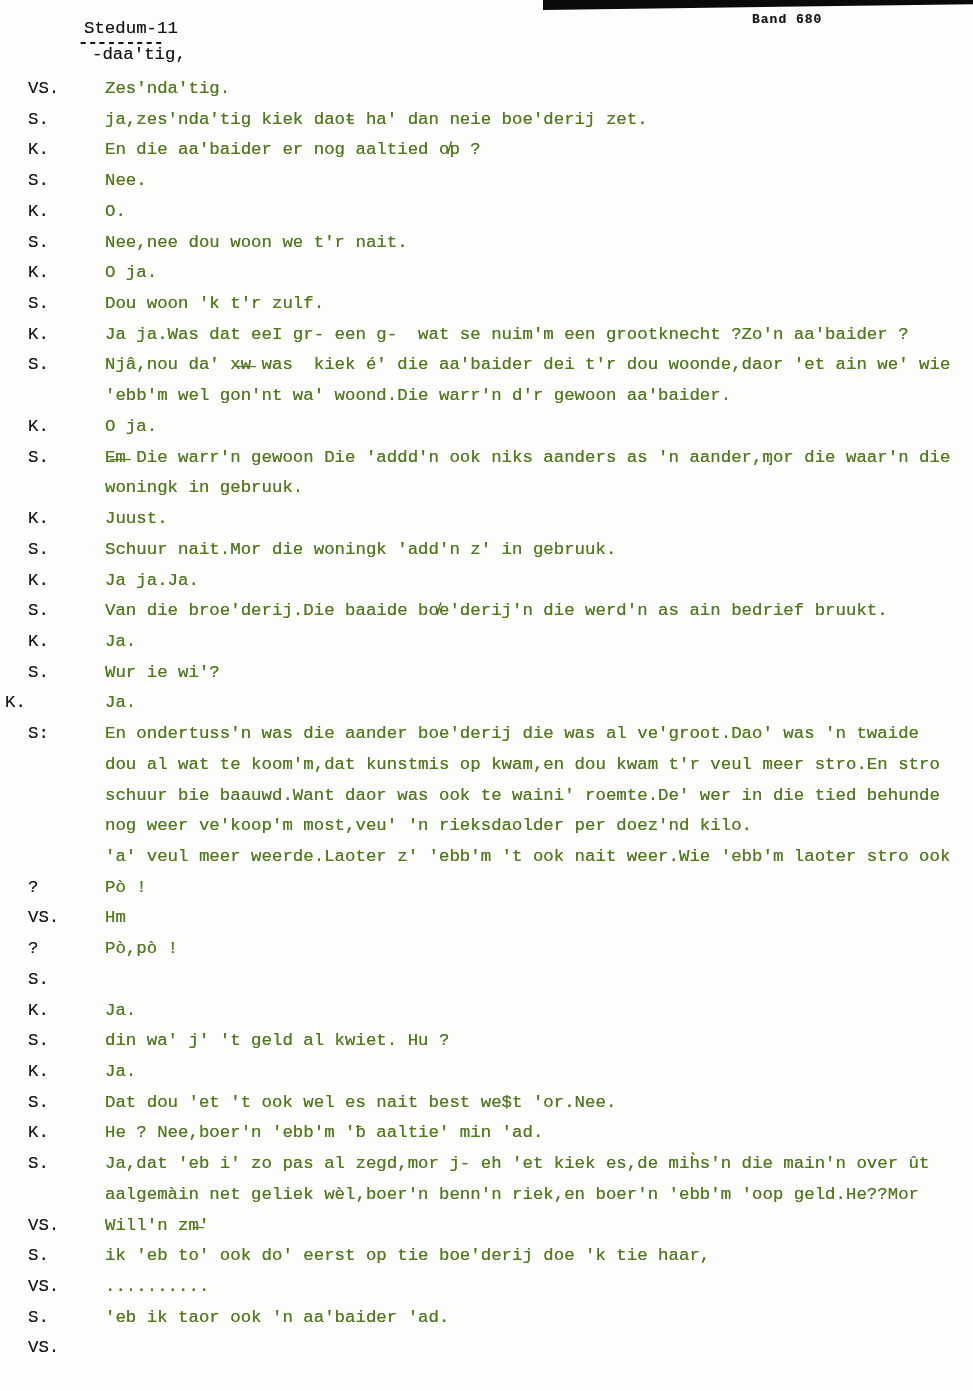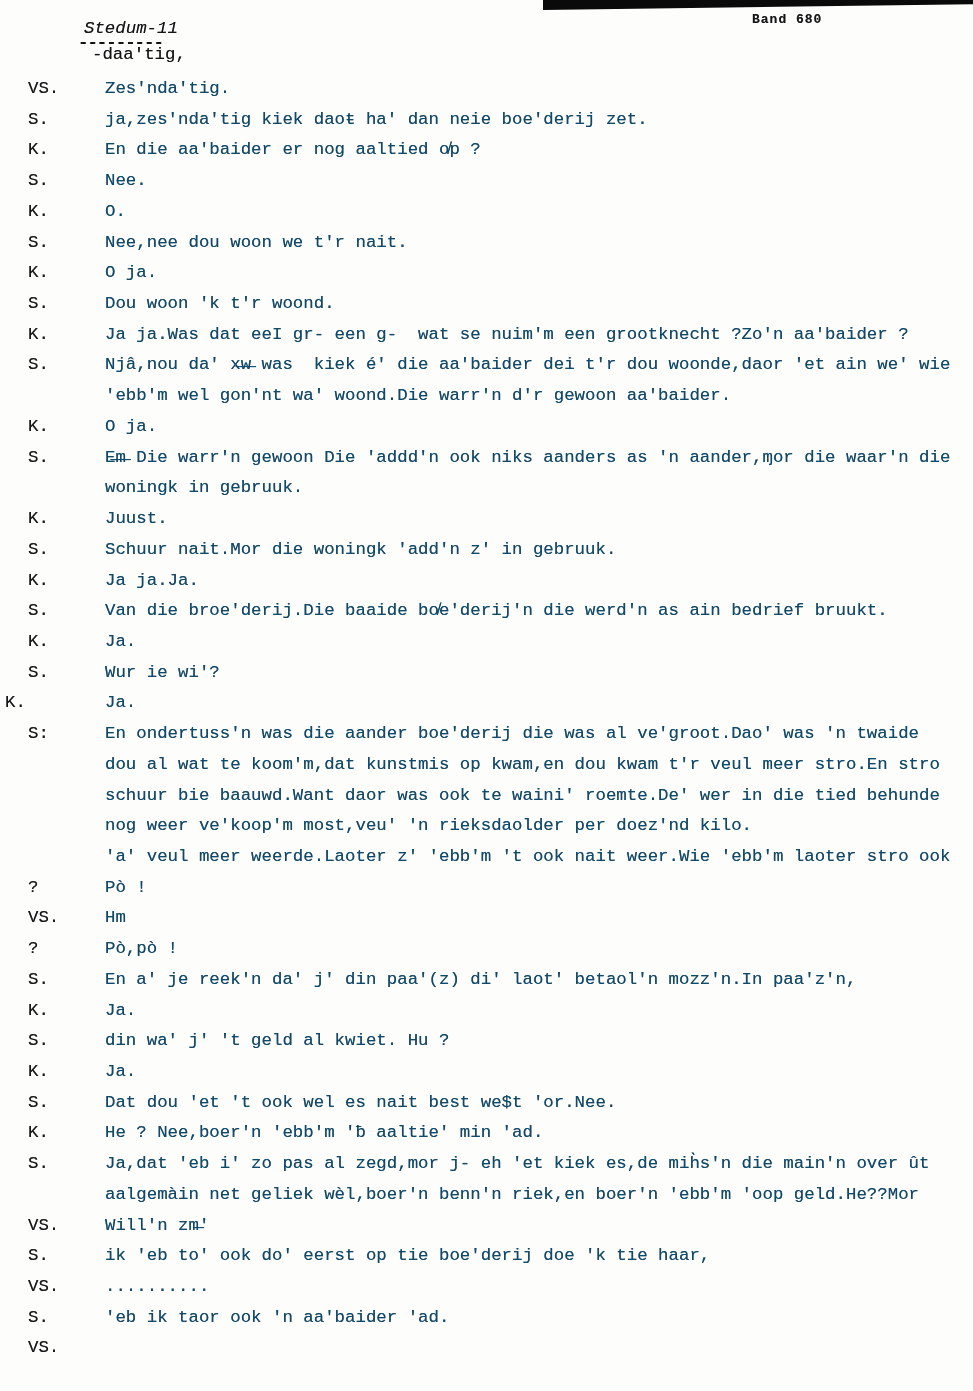--- a/index.html
+++ b/index.html
@@ -15,21 +15,21 @@
     position:absolute;top:0;left:543px;width:430px;height:11px;
     background:#0a0a0a;
     clip-path:polygon(0 0,100% 0,100% 38%,55% 62%,0 92%);
   }
   .band-label{
     position:absolute;top:12px;left:752px;
     font-size:13px;letter-spacing:1px;color:#161616;font-weight:bold;
   }
   .doc-title{
     position:absolute;top:19px;left:84px;
-    font-size:17.4px;color:#141414;font-style:italic;
+    font-size:17.4px;color:#141414;
   }
   .title-underline{
     position:absolute;top:33px;left:78px;
     font-size:17.4px;font-weight:bold;letter-spacing:-1px;color:#141414;
   }
   .doc-subtitle{
     position:absolute;top:45px;left:92px;
     font-size:17.4px;color:#141414;
   }
   .transcript{
@@ -37,21 +37,21 @@
   }
   .row{
     position:relative;height:30.72px;line-height:30.72px;
     white-space:pre;font-size:17.4px;
   }
   .spk{
     position:absolute;left:28px;top:0;color:#171717;
   }
   .row.outdent .spk{left:5px;}
   .txt{
-    position:absolute;left:105px;top:0;color:#0c4a6e;text-align:right;
+    position:absolute;left:105px;top:0;color:#4d7c0f;text-align:right;
   }
   
   .txt,.spk,.doc-title,.doc-subtitle,.band-label,.title-underline{
     text-shadow:0 0 0.5px rgba(20,20,20,0.55);
   }
 </style>
 </head>
 <body>
 
 <div class="page">
@@ -95,21 +95,21 @@
       <span class="txt">Nee,nee dou woon we t'r nait.</span>
     </div>
 
     <div class="row">
       <span class="spk">K.</span>
       <span class="txt">O ja.</span>
     </div>
 
     <div class="row">
       <span class="spk">S.</span>
-      <span class="txt">Dou woon 'k t'r woond.</span>
+      <span class="txt">Dou woon 'k t'r zulf.</span>
     </div>
 
     <div class="row">
       <span class="spk">K.</span>
       <span class="txt">Ja ja.Was dat eeI gr- een g-  wat se nuim'm een grootknecht ?Zo'n aa'baider ?</span>
     </div>
 
     <div class="row">
       <span class="spk">S.</span>
       <span class="txt">Njâ,nou da' x̶w̶ was  kiek é' die aa'baider dei t'r dou woonde,daor 'et ain we' wie</span>
@@ -205,21 +205,20 @@
       <span class="txt">Hm</span>
     </div>
 
     <div class="row">
       <span class="spk">?</span>
       <span class="txt">Pò,pò !</span>
     </div>
 
     <div class="row">
       <span class="spk">S.</span>
-      <span class="txt">En a' je reek'n da' j' din paa'(z) di' laot' betaol'n mozz'n.In paa'z'n,</span>
     </div>
 
     <div class="row">
       <span class="spk">K.</span>
       <span class="txt">Ja.</span>
     </div>
 
     <div class="row">
       <span class="spk">S.</span>
       <span class="txt">din wa' j' 't geld al kwiet. Hu ?</span>

